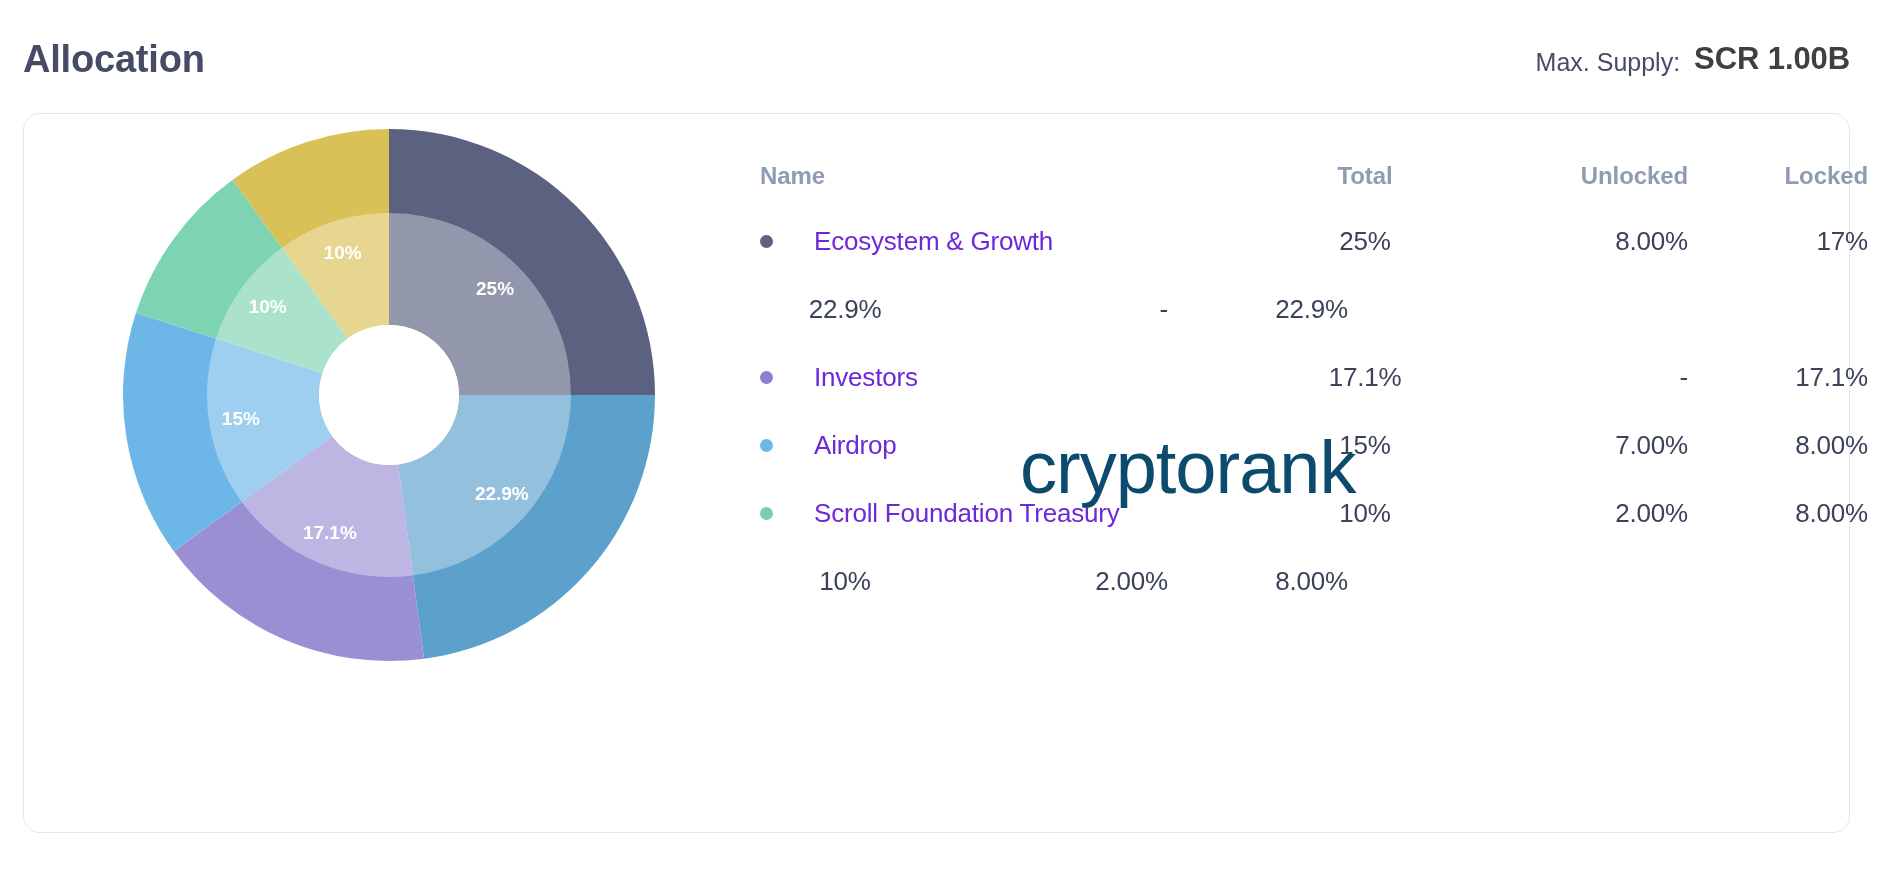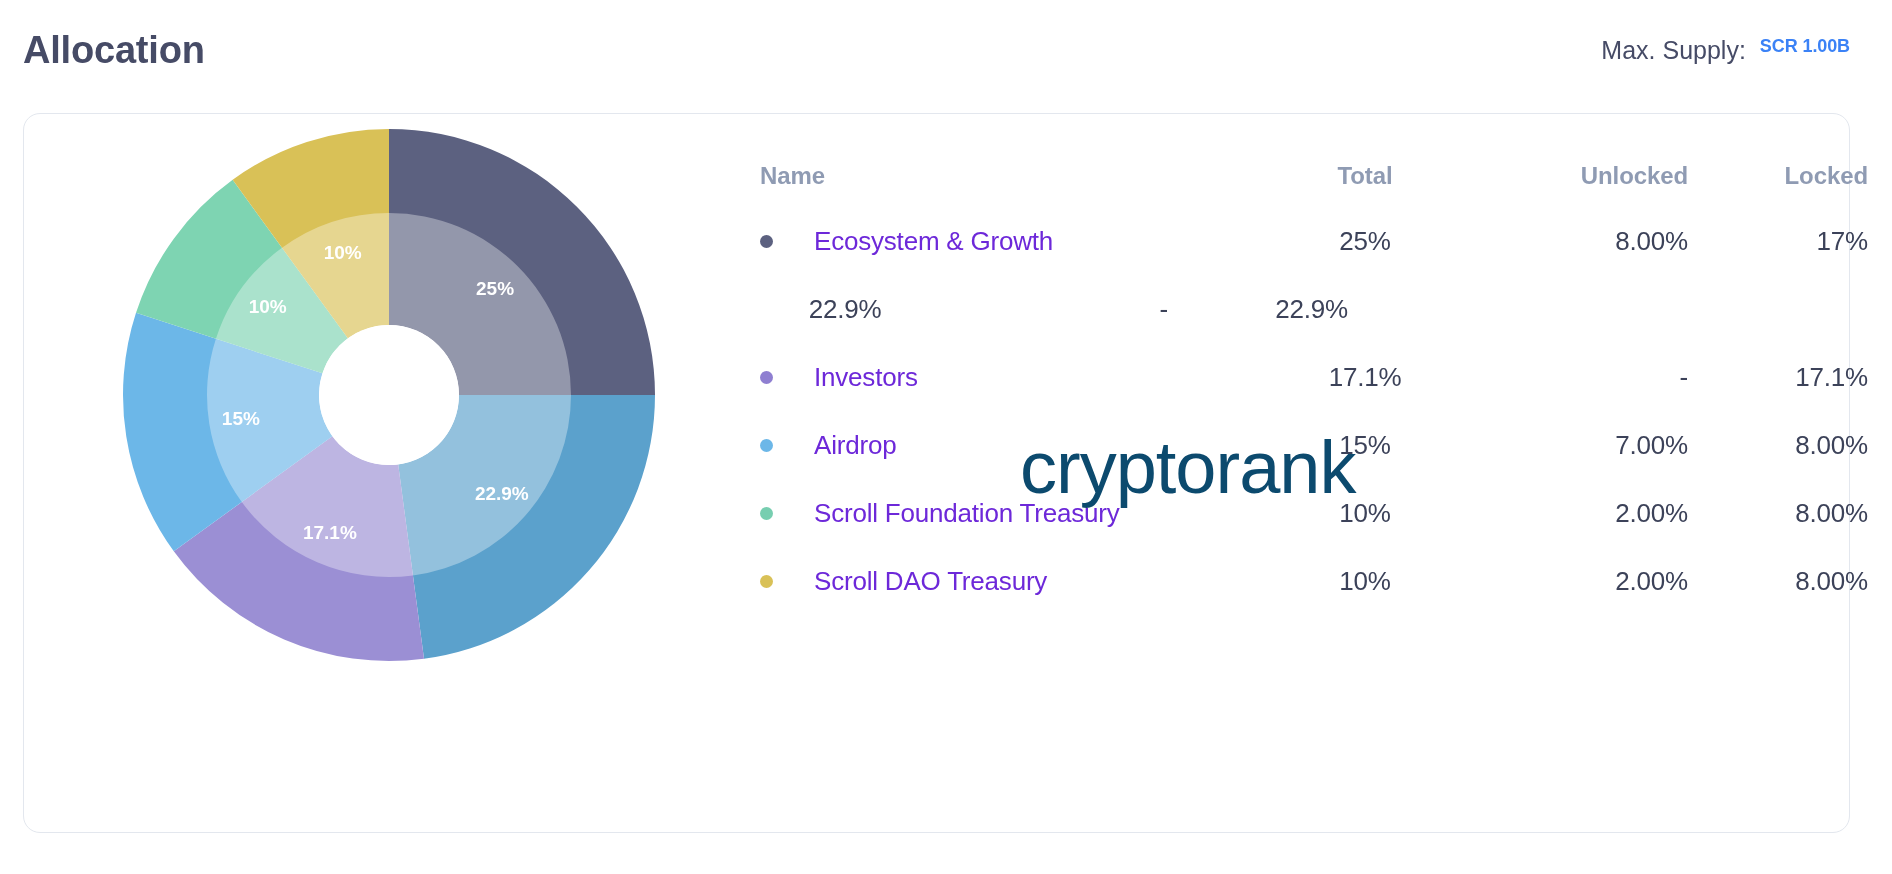--- a/index.html
+++ b/index.html
@@ -18,49 +18,49 @@
   .page {
     position: relative;
     width: 1892px;
     height: 874px;
   }
 
   
   .header {
     position: absolute;
     left: 23px;
-    top: 20px;
+    top: 29px;
     width: 1827px;
     height: 60px;
     display: flex;
     align-items: center;
     justify-content: space-between;
   }
   .page-title {
     font-size: 38px;
     font-weight: 700;
     color: #464b66;
     letter-spacing: -0.2px;
     line-height: 1;
   }
   .supply {
     display: flex;
-    align-items: flex-start;
+    align-items: flex-end;
     gap: 14px;
     white-space: nowrap;
   }
   .supply-label {
     font-size: 25px;
     font-weight: 400;
     color: #464b66;
   }
   .supply-value {
-    font-size: 18px;
-    font-weight: 700;
-    color: #3b82f6;
+    font-size: 31px;
+    font-weight: 700;
+    color: #404040;
     letter-spacing: -0.1px;
   }
 
   
   .card {
     position: absolute;
     left: 23px;
     top: 113px;
     width: 1827px;
     height: 720px;
@@ -246,24 +246,20 @@
         <div class="trow">
           <div class="col-name">
             <span class="dot" style="background: rgb(119, 206, 176);"></span>
             <span class="cell-name">Scroll Foundation Treasury</span>
           </div>
           <div class="col-total cell-num">10%</div>
           <div class="col-unlocked cell-num">2.00%</div>
           <div class="col-locked cell-num">8.00%</div>
         </div>
         <div class="trow">
-          <div class="col-name">
-            <span class="dot" style="background: rgb(217, 193, 87);"></span>
-            <span class="cell-name">Scroll DAO Treasury</span>
-          </div>
           <div class="col-total cell-num">10%</div>
           <div class="col-unlocked cell-num">2.00%</div>
           <div class="col-locked cell-num">8.00%</div>
         </div>
       </div>
   </div>
 
 </div>
 
 </body></html>

